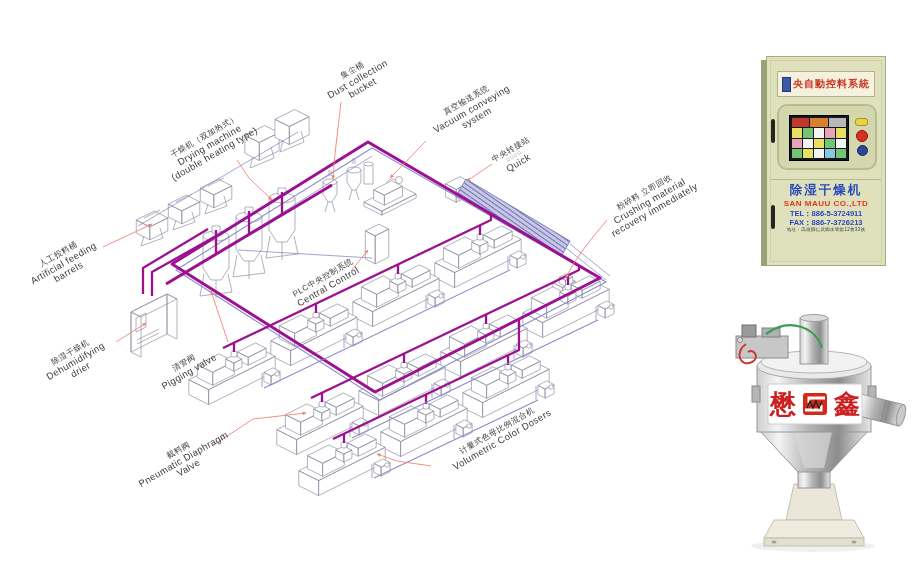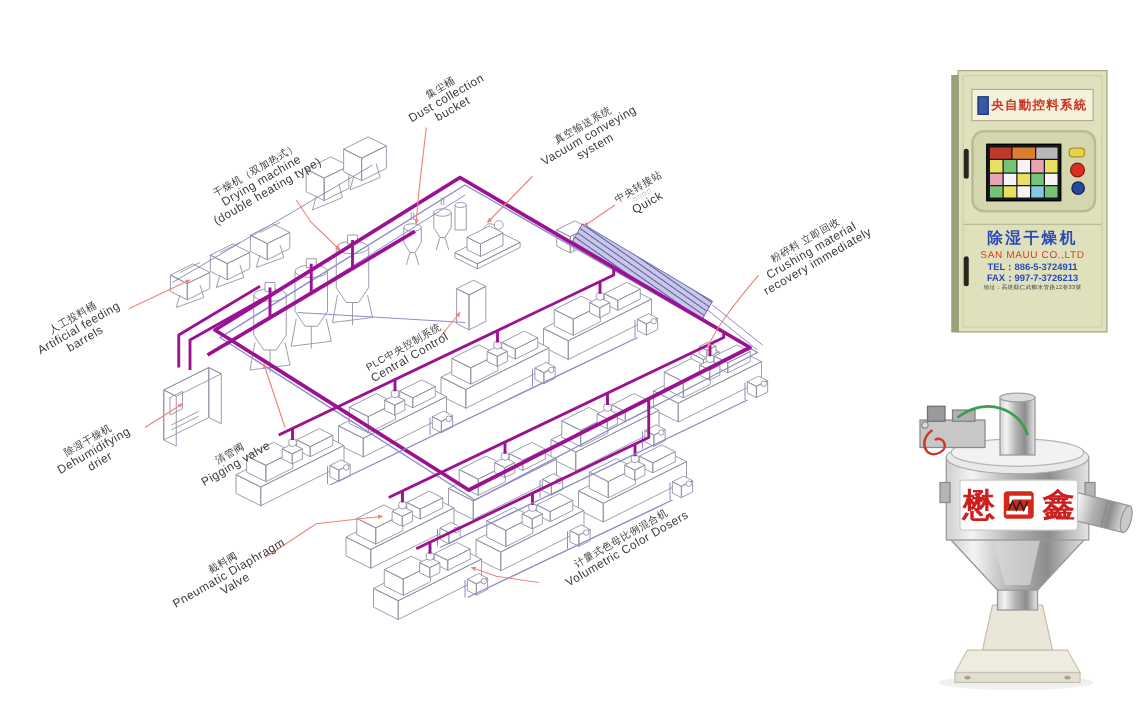--- a/index.html
+++ b/index.html
@@ -42,21 +42,21 @@
   .lamp-y{position:absolute;left:76px;top:12px;width:11px;height:6px;border-radius:3px;
           background:#e8d24a;border:1px solid #a89420;}
   .btn-r{position:absolute;left:77px;top:24px;width:10px;height:10px;border-radius:50%;
          background:#d83020;border:1px solid #8a1408;}
   .btn-b{position:absolute;left:78px;top:39px;width:9px;height:9px;border-radius:50%;
          background:#284898;border:1px solid #14245c;}
   .handle{position:absolute;left:4px;width:4px;height:24px;background:#26261f;border-radius:2px;}
   .seam{position:absolute;left:4px;right:4px;top:122px;border-top:1px solid #b9bc92;}
   .cabtext{position:absolute;left:0;right:0;top:126px;text-align:center;line-height:1.25;}
   .co-zh{color:#2a48b8;font-weight:bold;font-size:12.5px;letter-spacing:2px;}
-  .co-en{color:#e03818;font-weight:normal;font-size:8px;letter-spacing:.5px;}
+  .co-en{color:#e03818;font-weight:bold;font-size:8px;letter-spacing:.5px;}
   .co-tel{color:#2a48b8;font-weight:bold;font-size:7.5px;}
   .co-adr{color:#3a4038;font-size:4.5px;letter-spacing:.3px;}
 </style>
 </head>
 <body>
 
 <div class="stage">
 
   <svg id="diagram" width="730" height="562" viewBox="0 0 730 562">
     <defs>
@@ -409,21 +409,21 @@
       <span class="lamp-y"></span>
       <span class="btn-r"></span>
       <span class="btn-b"></span>
     </div>
     <div class="handle" style="top:62px"></div>
     <div class="seam"></div>
     <div class="cabtext">
       <div class="co-zh">除湿干燥机</div>
       <div class="co-en">SAN MAUU CO.,LTD</div>
       <div class="co-tel">TEL：886-5-3724911</div>
-      <div class="co-tel">FAX：997-7-3726213</div>
+      <div class="co-tel">FAX：886-7-3726213</div>
       <div class="co-adr">地址：高雄縣仁武鄉水管路12巷33號</div>
     </div>
     <div class="handle" style="top:148px"></div>
   </div>
 
   <svg style="left:716px;top:306px" width="192" height="248" viewBox="0 0 192 248">
     <defs>
       <linearGradient id="steelH" x1="0" y1="0" x2="1" y2="0">
         <stop offset="0" stop-color="#cfcfcf"></stop>
           <stop offset=".18" stop-color="#f4f4f4"></stop>

